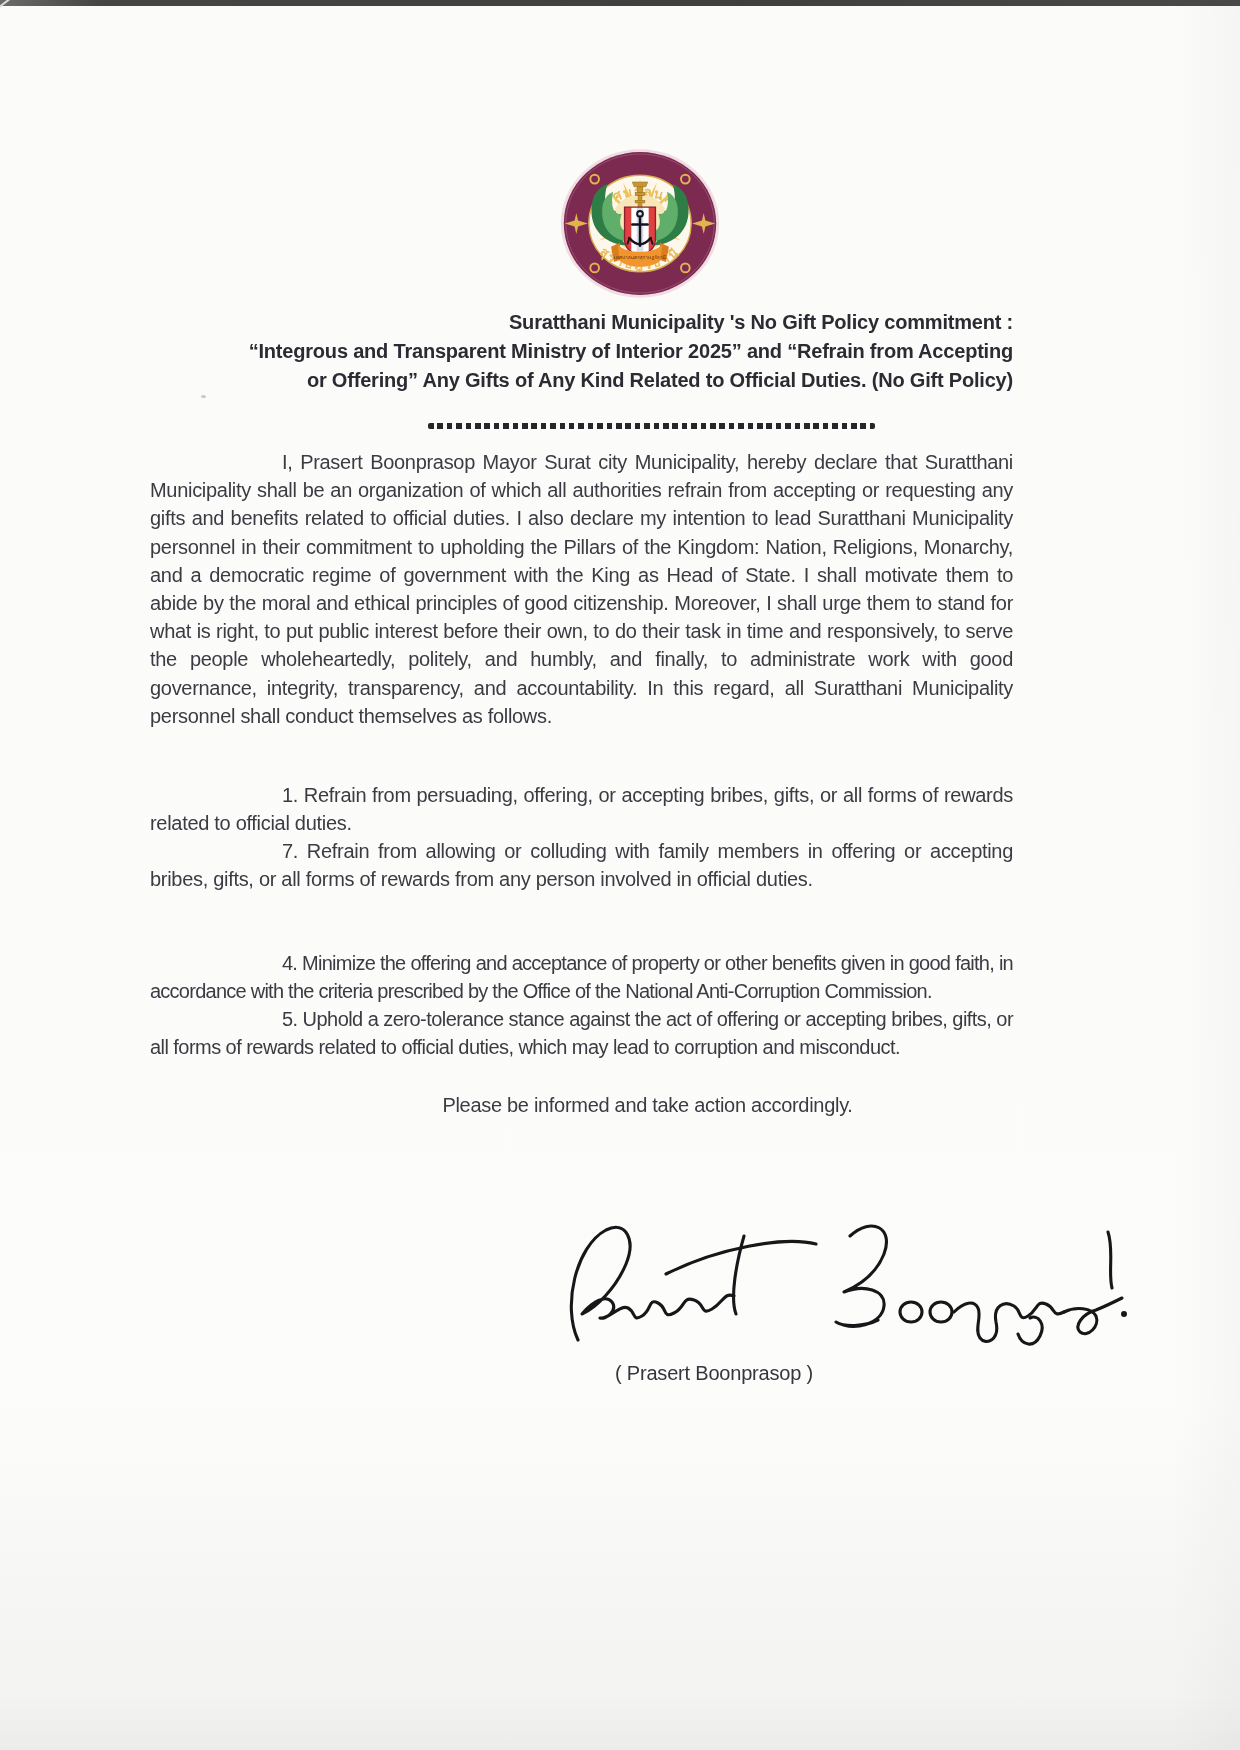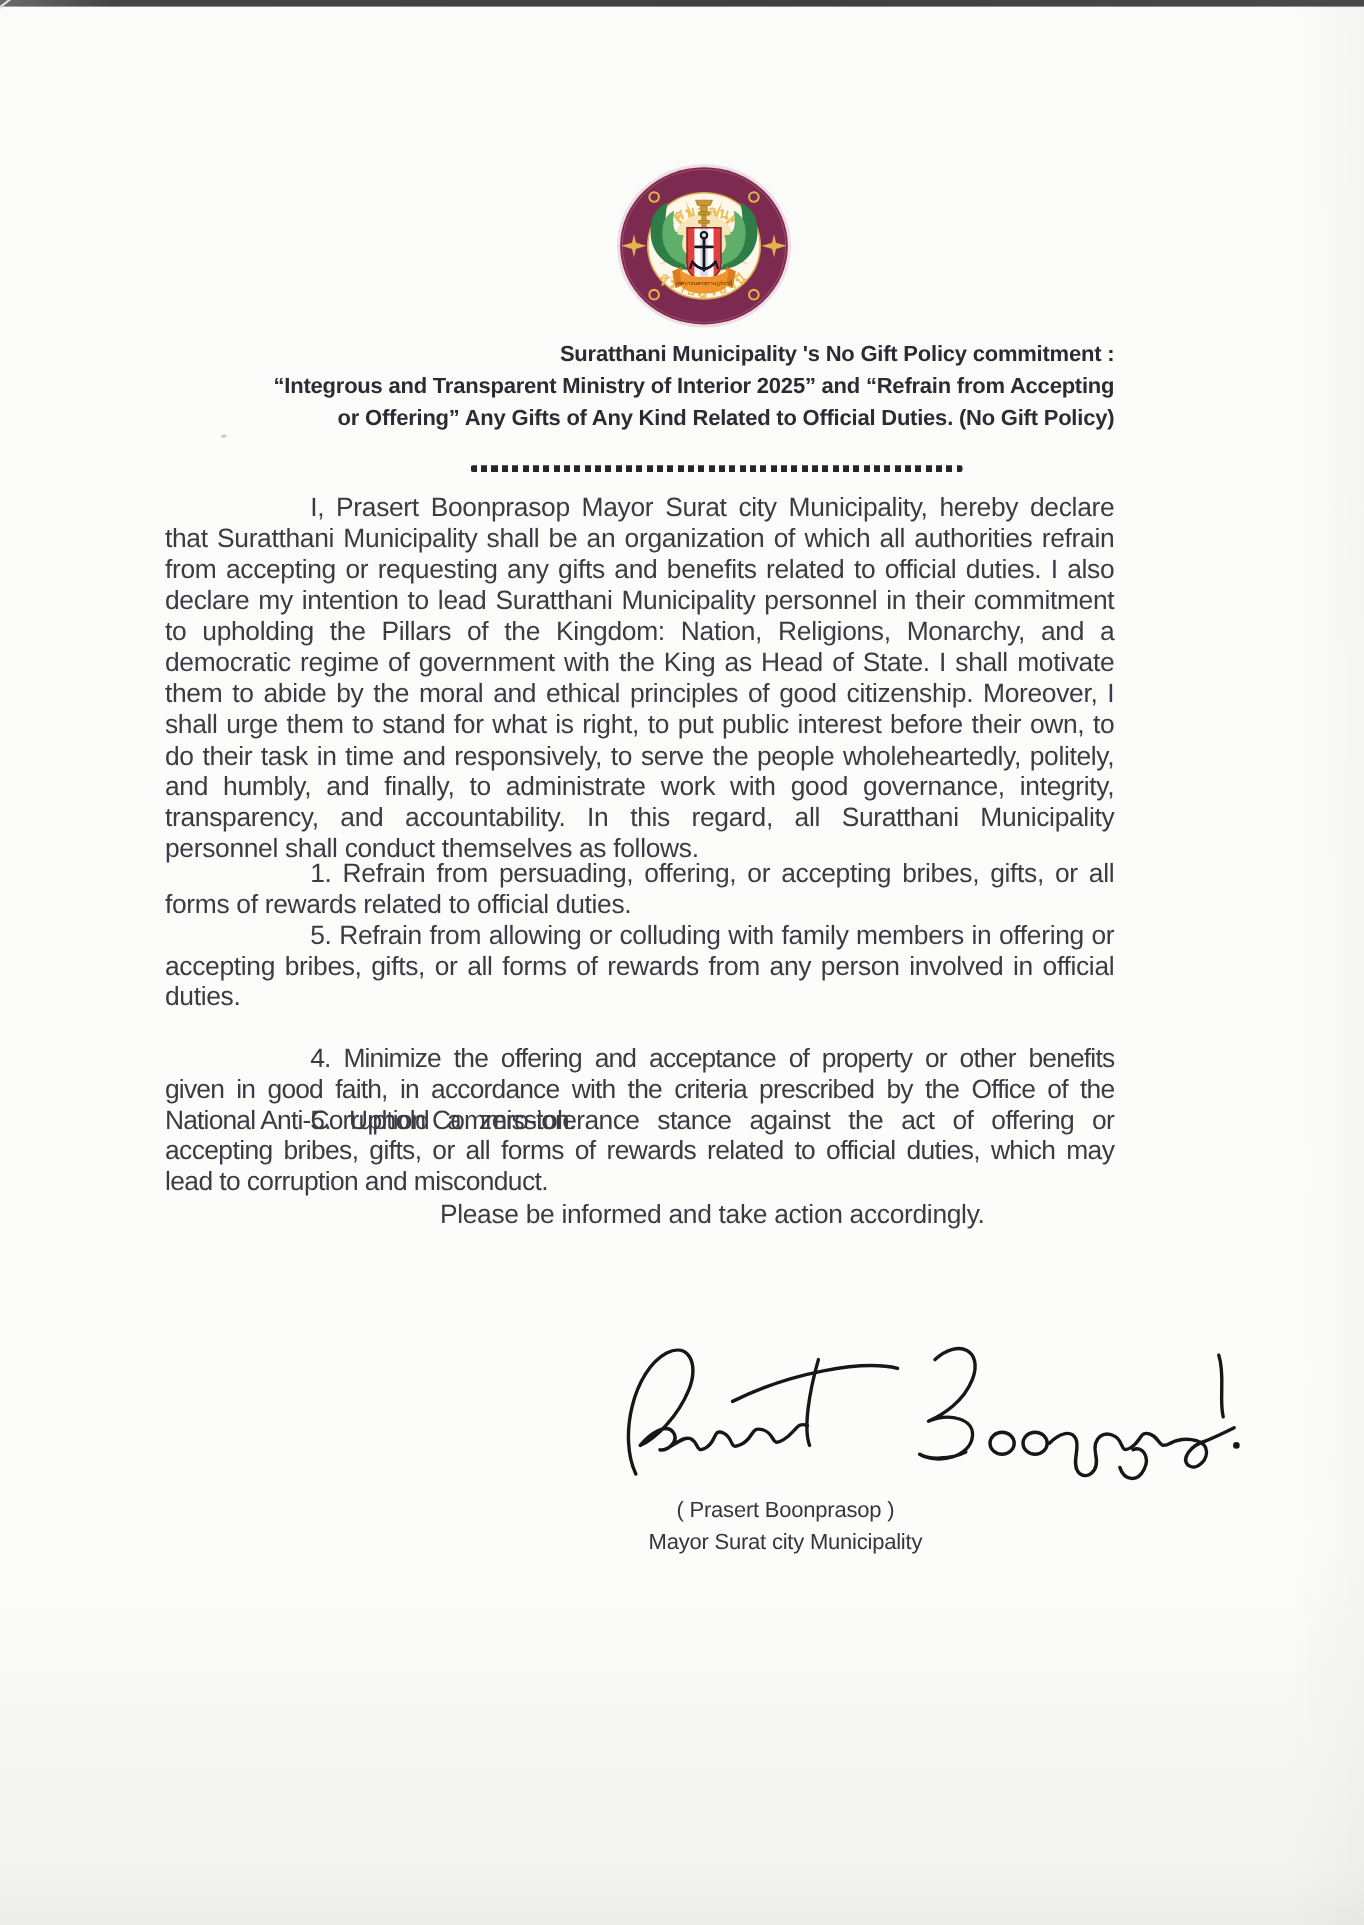--- a/index.html
+++ b/index.html
@@ -30,21 +30,21 @@
     color:#2b2b33;letter-spacing:-0.2px;
   }
   .dotted-divider{
     position:absolute;left:428px;top:423px;width:447px;height:6px;
     background:repeating-linear-gradient(90deg,#26262b 0px,#26262b 5.5px,transparent 5.5px,transparent 9.4px);
     border-radius:2px;
   }
   
   .body-par{
     position:absolute;left:150px;width:863px;margin:0;
-    font-size:24px;line-height:28.2px;letter-spacing:-0.3px;
+    font-size:20px;line-height:28.2px;letter-spacing:-0.3px;
     text-align:justify;text-indent:132px;color:#3b3b43;
   }
   .p-intro{top:448px;}
   .p-item1{top:781px;}
   .p-item2{top:837px;}
   .p-item3{top:893px;}
   .p-item4{top:949px;letter-spacing:-0.75px;}
   .p-item5{top:1005px;letter-spacing:-0.55px;}
   .p-closing{top:1091px;text-align:center;}
   .announce{
@@ -172,21 +172,21 @@
   <div class="title-block">
     <div>Suratthani Municipality 's No Gift Policy commitment :</div>
     <div>“Integrous and Transparent Ministry of Interior 2025” and “Refrain from Accepting</div>
     <div>or Offering” Any Gifts of Any Kind Related to Official Duties. (No Gift Policy)</div>
   </div>
 
   <div class="dotted-divider"></div>
 
   <p class="body-par p-intro">I, Prasert Boonprasop Mayor Surat city Municipality, hereby declare that Suratthani Municipality shall be an organization of which all authorities refrain from accepting or requesting any gifts and benefits related to official duties. I also declare my intention to lead Suratthani Municipality personnel in their commitment to upholding the Pillars of the Kingdom: Nation, Religions, Monarchy, and a democratic regime of government with the King as Head of State. I shall motivate them to abide by the moral and ethical principles of good citizenship. Moreover, I shall urge them to stand for what is right, to put public interest before their own, to do their task in time and responsively, to serve the people wholeheartedly, politely, and humbly, and finally, to administrate work with good governance, integrity, transparency, and accountability. In this regard, all Suratthani Municipality personnel shall conduct themselves as follows.</p>
   <p class="body-par p-item1">1. Refrain from persuading, offering, or accepting bribes, gifts, or all forms of rewards related to official duties.</p>
-  <p class="body-par p-item2">5. Refrain from allowing or colluding with family members in offering or accepting bribes, gifts, or all forms of rewards from any person involved in official duties.</p>
+  <p class="body-par p-item2">7. Refrain from allowing or colluding with family members in offering or accepting bribes, gifts, or all forms of rewards from any person involved in official duties.</p>
   <p class="body-par p-item4">4. Minimize the offering and acceptance of property or other benefits given in good faith, in accordance with the criteria prescribed by the Office of the National Anti-Corruption Commission.</p>
   <p class="body-par p-item5">5. Uphold a zero-tolerance stance against the act of offering or accepting bribes, gifts, or all forms of rewards related to official duties, which may lead to corruption and misconduct.</p>
   <p class="body-par p-closing">Please be informed and take action accordingly.</p>
 
 
   <svg class="signature-svg" viewBox="0 0 584 142">
     <g stroke="#17171a" stroke-width="3.1" fill="none" stroke-linecap="round" stroke-linejoin="round">
       <path d="M30,134 C14,100 28,40 58,24 C78,14 88,34 78,58 C68,82 48,102 34,108 C44,96 58,88 64,96 C70,104 58,114 52,112 C60,114 72,98 80,102 C88,106 84,116 94,110 C104,104 100,92 110,97 C120,102 114,113 126,107 C138,101 134,90 146,94 C158,98 152,110 164,103 C176,96 176,86 186,90"></path>
       <path d="M196,30 C188,58 182,92 188,108"></path>
       <path d="M118,68 C170,42 236,30 268,38"></path>
@@ -196,16 +196,15 @@
       <path d="M406,106 C416,96 426,94 430,102 C434,110 426,124 432,132 C438,140 452,134 448,116 C445,100 456,94 466,100 C474,105 470,116 480,110 C490,104 488,94 498,98 C508,102 504,112 516,106"></path>
       <path d="M470,128 C474,140 486,142 492,130 C498,118 490,108 482,112"></path>
       <path d="M516,106 C528,100 544,102 548,110 C552,120 540,132 532,126 C526,120 534,108 548,104 C558,100 566,96 574,92"></path>
       <path d="M560,26 C566,44 560,66 564,82"></path>
     </g>
     <circle cx="576" cy="108" r="3" fill="#17171a"></circle>
   </svg>
 
   <div class="sig-caption">
     <div>( Prasert  Boonprasop )</div>
-    <div>Mayor Surat city Municipality</div>
   </div>
 
 </div>
 
 </body></html>

